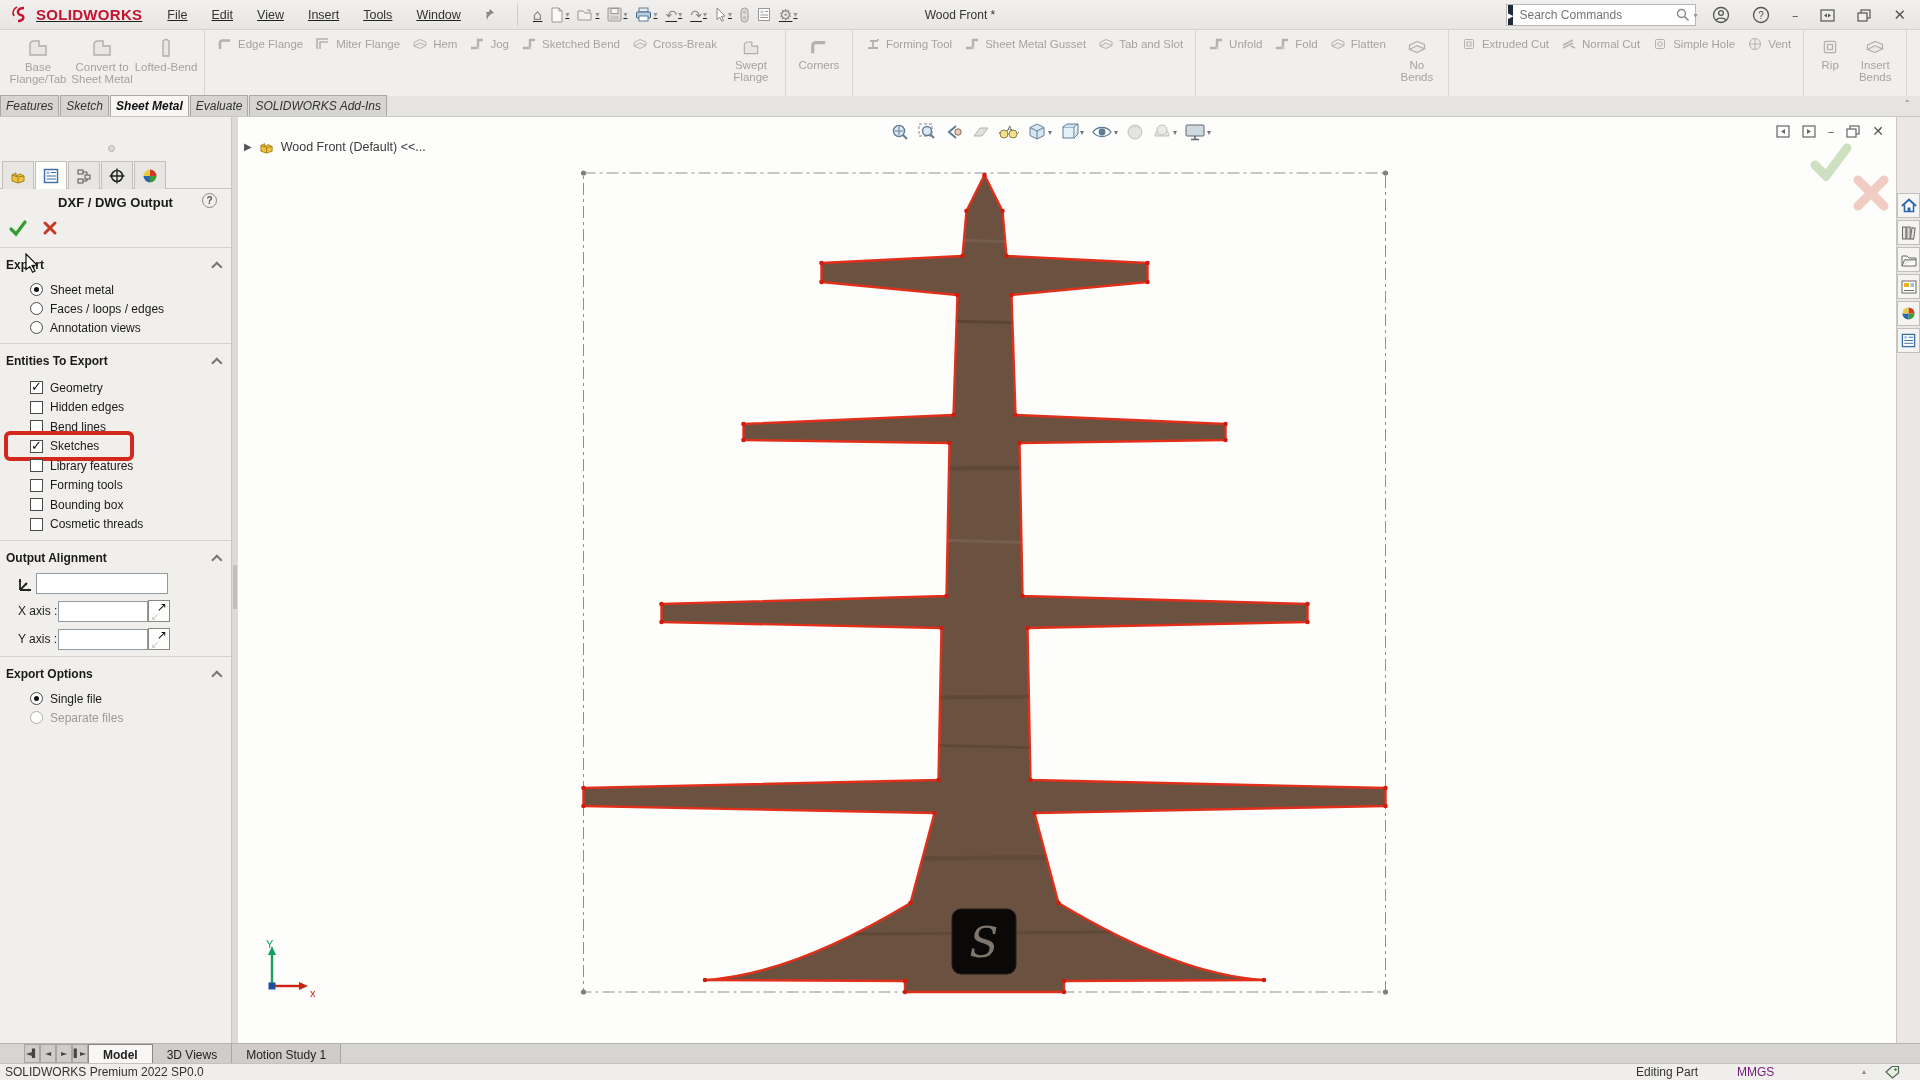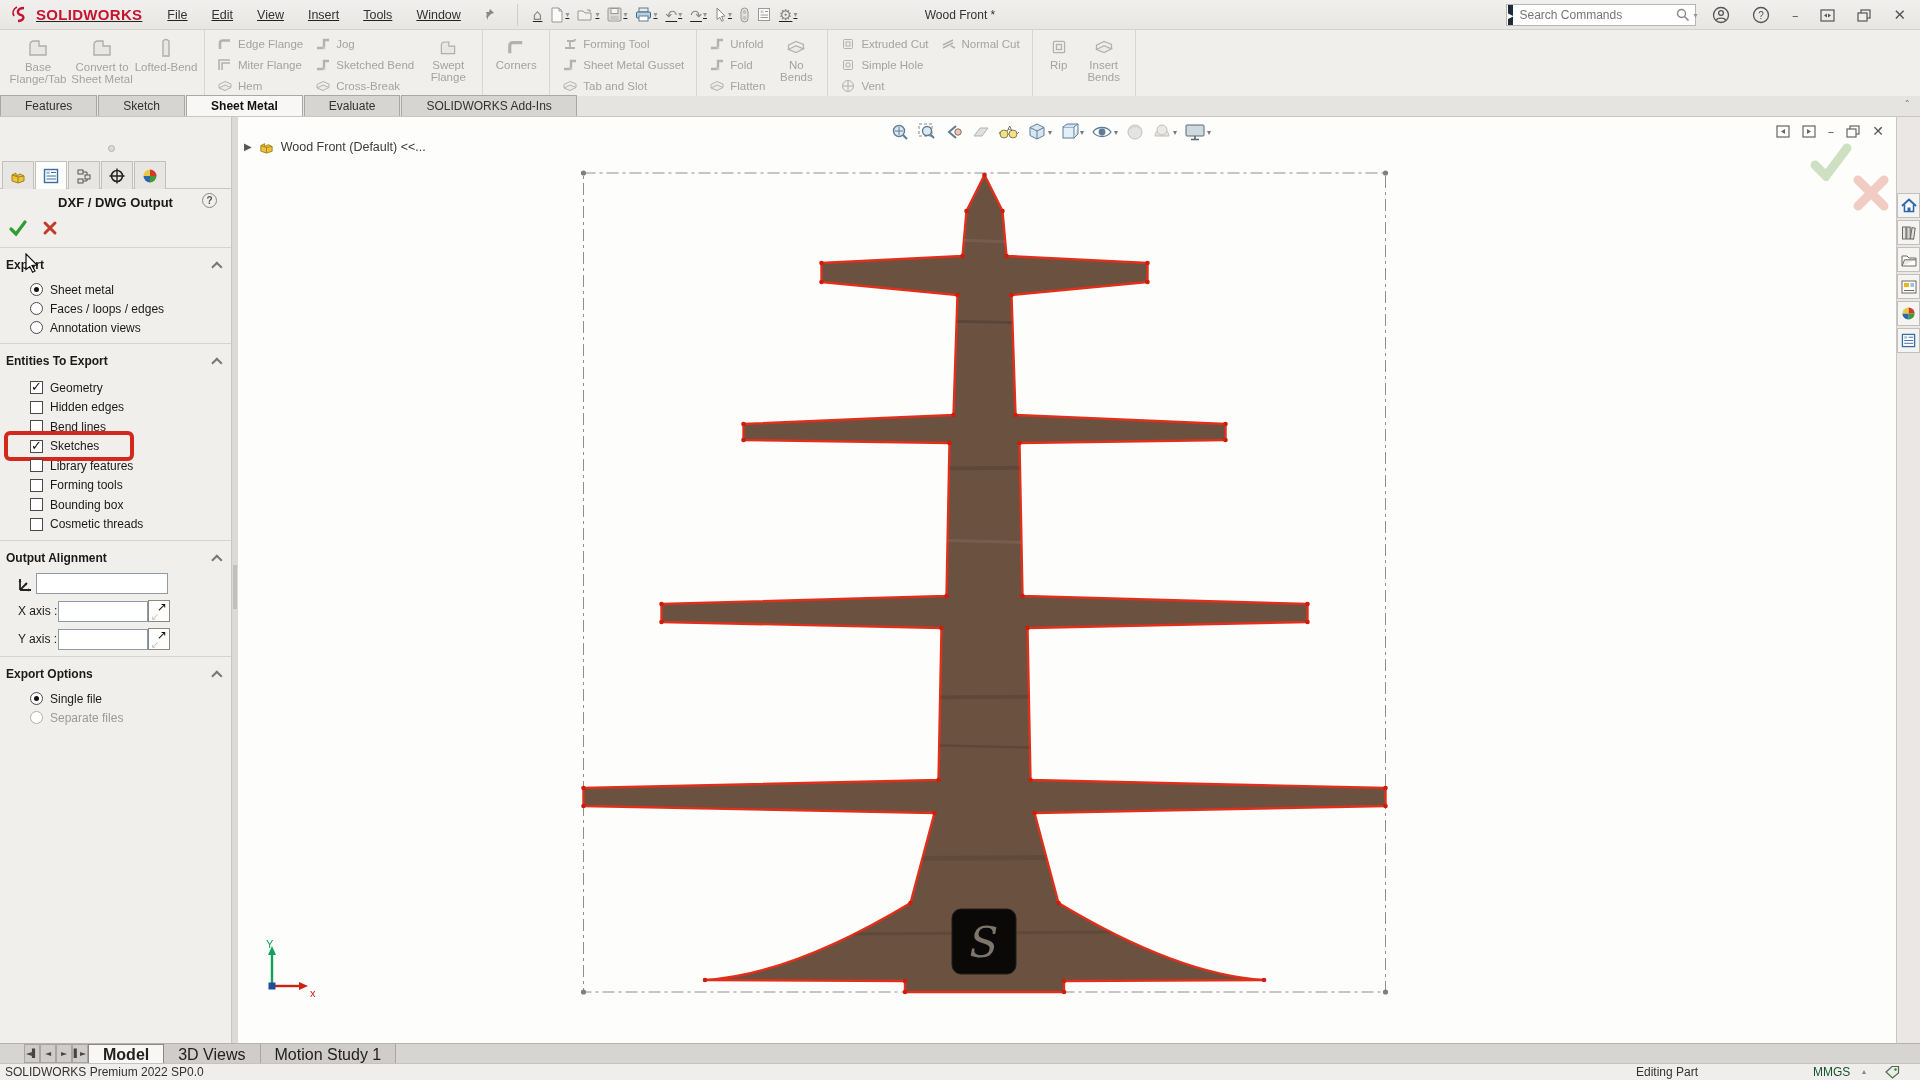--- a/index.html
+++ b/index.html
@@ -24,28 +24,28 @@
   .sw-badge { width:20px; height:20px; background:#1d2c3a; color:#fff; display:flex; align-items:center; justify-content:center; font-size:11px; margin:0 6px 0 1px; }
   .searchbox input { flex:1; border:0; outline:0; font-size:12px; color:#444; background:transparent; font-family:"Liberation Sans",sans-serif; }
   .search-mag { color:#8a8886; margin:0 2px; }
   .wbtn { color:#555; font-size:13px; padding:2px 6px; }
 
   
   .ribbon { position:absolute; left:0; top:30px; width:1920px; height:66px; background:#f1efec; display:flex; align-items:stretch; }
   .rgroup { display:flex; align-items:flex-start; padding:3px 6px 2px 6px; border-right:1px solid #d8d6d2; }
   .bigbtn { width:64px; display:flex; flex-direction:column; align-items:center; padding-top:2px; }
   .bigbtn .lbl { font-size:11.5px; color:#a5a3a0; text-align:center; line-height:12px; margin-top:2px; }
-  .scol { display:flex; flex-direction:column; justify-content:space-between; }
+  .scol { display:flex; flex-direction:row; justify-content:space-between; }
   .sbtn { display:flex; align-items:center; gap:5px; height:21px; padding:0 6px; }
   .sbtn .lbl { font-size:11.5px; color:#a5a3a0; white-space:nowrap; }
   .ric { flex:none; }
 
   
   .tabrow { position:absolute; left:0; top:96px; width:1920px; height:21px; background:#e6e4e1; border-bottom:1px solid #c9c6c3; display:flex; align-items:flex-end; }
-  .ctab { padding:3px 24px; font-size:12px; color:#333; background:#d7d5d1; border:1px solid #aaa8a5; border-bottom:0; margin-right:1px; }
+  .ctab { padding:3px 5px; font-size:12px; color:#333; background:#d7d5d1; border:1px solid #aaa8a5; border-bottom:0; margin-right:1px;font-style:italic; }
   .ctab.active { background:#f8f7f5; font-weight:bold; color:#111; }
   .rib-collapse { position:absolute; right:10px; top:3px; color:#777; font-size:11px; }
 
   
   .main { position:absolute; left:0; top:117px; width:1920px; height:926px; display:flex; }
 
   
   .panel { position:relative; width:232px; height:926px; background:#f1efec; border-right:1px solid #c9c6c3; }
   .pm-grip { position:relative; height:44px; }
   .pm-grip .dot { position:absolute; left:108px; top:28px; width:7px; height:7px; border-radius:50%; background:#dcdad7; border:1px solid #b5b3b0; }
@@ -94,28 +94,28 @@
   .confirm-x { position:absolute; right:6px; top:58px; opacity:.85; }
 
   
   .taskstrip { width:24px; height:926px; background:#eae7e4; border-left:1px solid #c9c6c3; display:flex; flex-direction:column; align-items:center; padding-top:76px; gap:2px; }
   .tp-btn { width:23px; height:25px; background:#f6f4f2; border:1px solid #c2c0bd; display:flex; align-items:center; justify-content:center; }
 
   
   .doctabs { position:absolute; left:0; top:1043px; width:1920px; height:20px; background:#d7d5d1; border-top:1px solid #b5b3b0; display:flex; align-items:stretch; }
   .dnav { display:flex; margin-left:24px; }
   .dnav .nbtn { width:16px; display:flex; align-items:center; justify-content:center; background:#cfccc9; border:1px solid #a8a6a3; color:#444; font-size:8px; }
-  .dtab { padding:2px 14px 0 14px; font-size:16px; color:#222; background:#cfccc9; border-right:1px solid #a8a6a3; display:flex; align-items:center; }
+  .dtab { padding:2px 14px 0 14px; font-size:12px; color:#222; background:#cfccc9; border-right:1px solid #a8a6a3; display:flex; align-items:center; }
   .dtab.active { background:#f8f7f5; font-weight:bold; border:1px solid #8a8886; border-bottom:0; }
 
   
   .statusbar { position:absolute; left:0; top:1063px; width:1920px; height:17px; background:#f0eeec; border-top:1px solid #c5c3c0; font-size:12px; color:#333; }
   .sb-left { position:absolute; left:5px; top:1px; }
   .sb-edit { position:absolute; left:1636px; top:1px; }
-  .sb-units { position:absolute; left:1813px; top:1px; color:#14532d; }
+  .sb-units { position:absolute; left:1737px; top:1px; color:#701a75; }
   .sb-caret { position:absolute; left:1862px; top:3px; font-size:8px; color:#8a8886; }
   .sb-tag { position:absolute; left:1884px; top:1px; }
   svg { display:block; }
 </style>
 </head>
 <body>
 
 <svg width="0" height="0" style="position:absolute">
   <defs>
     <g id="ic-sheet">

